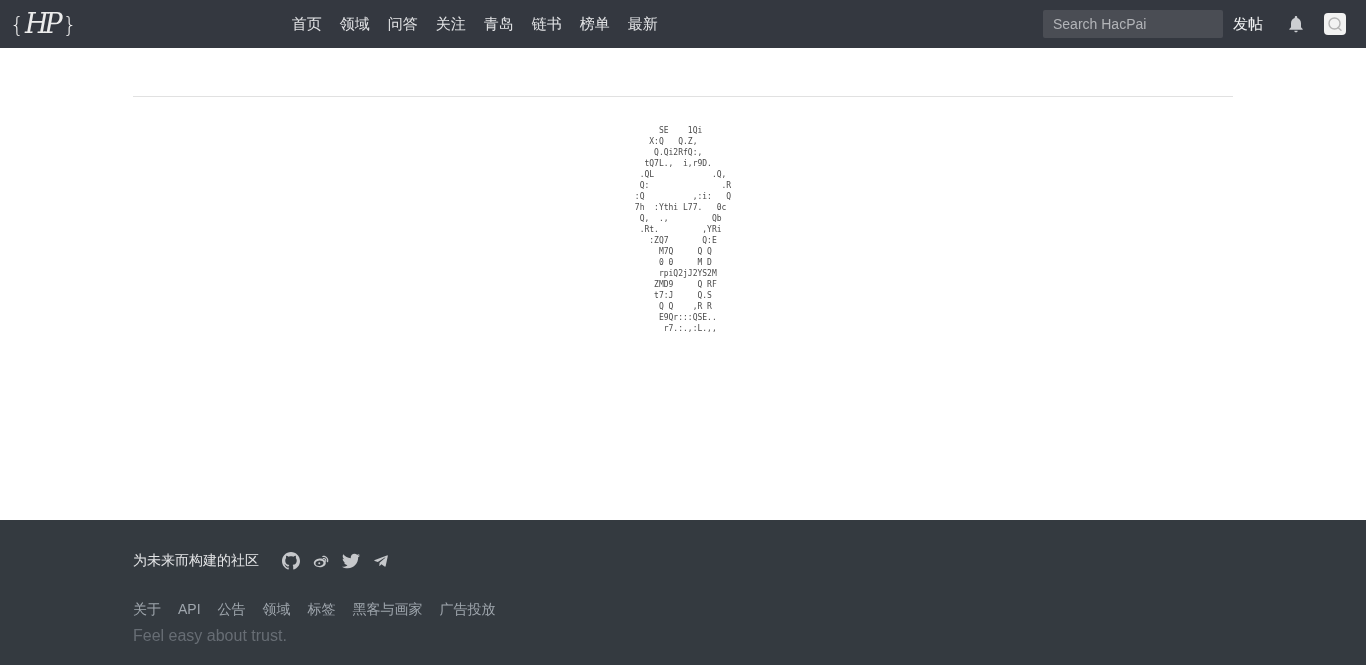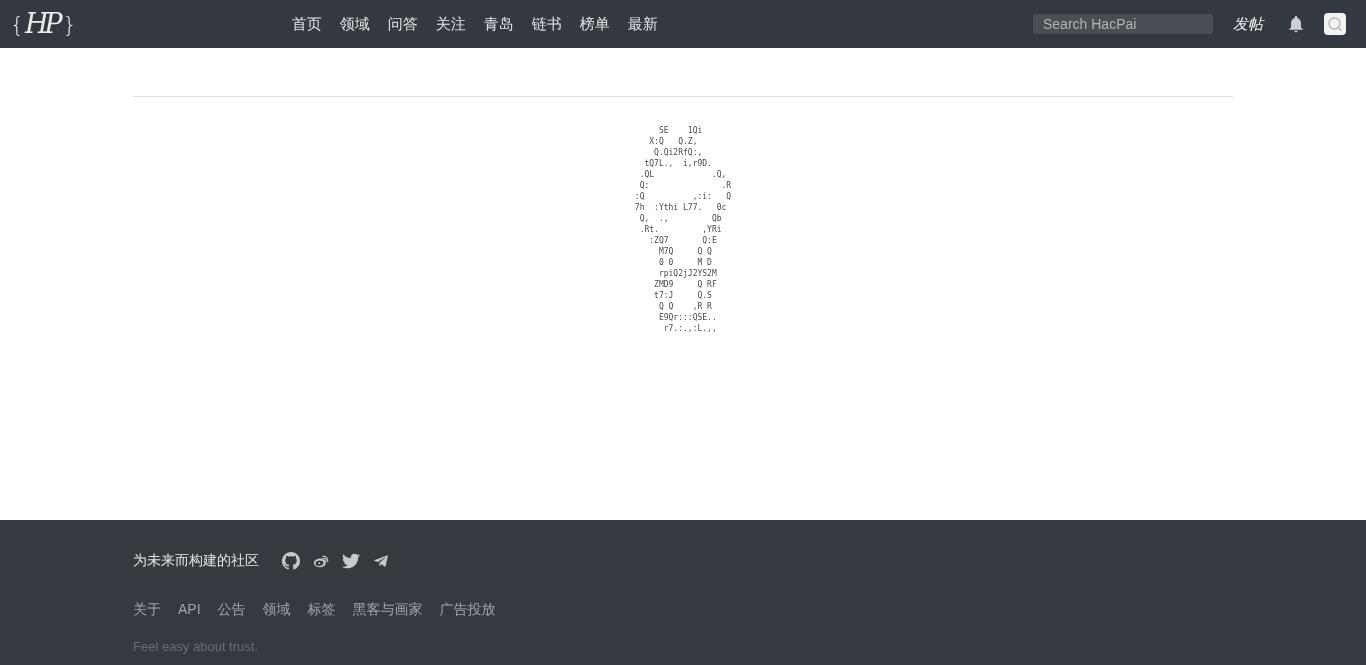--- a/index.html
+++ b/index.html
@@ -46,38 +46,37 @@
     text-decoration: none;
     cursor: pointer;
   }
   .nav-right {
     margin-left: auto;
     display: flex;
     align-items: center;
   }
   .search-input {
     width: 180px;
-    height: 20px;
+    height: 28px;
     background: #4a4d54;
     border: none;
     border-radius: 2px;
     color: #ddd;
     font-size: 14px;
     padding: 0 10px;
     outline: none;
     font-family: "Liberation Sans", sans-serif;
   }
   .search-input::placeholder { color: #b2b4b8; opacity: 1; }
   .post-link {
     color: #f0f1f2;
     font-size: 15px;
     text-decoration: none;
-    margin-left: 20px;
-    cursor: pointer;
-    font-style: italic;
+    margin-left: 10px;
+    cursor: pointer;
   }
   .bell { margin-left: 23px; color: #ccced2; display: flex; cursor: pointer; }
   .avatar { margin-left: 18px; cursor: pointer; display: flex; }
 
   
   .main { min-height: 472px; background: #fff; }
   .container { width: 1100px; margin: 0 auto; }
   .main .container { padding-top: 36px; }
   .page-title {
     font-size: 18px;
@@ -118,21 +117,21 @@
     margin-top: 31px;
     flex-direction: column;
   }
   .footer-links { display: flex; gap: 17px; }
   .footer-links a {
     color: #9fa6ad;
     font-size: 14px;
     text-decoration: none;
     cursor: pointer;
   }
-  .footer-slogan { color: #676d74; font-size: 13px; margin-top: 20px; }
+  .footer-slogan { color: #676d74; font-size: 16px; margin-top: 8px; }
   .footer-right { text-align: right; }
   .copyright-line { font-size: 14px; color: #777c82; }
   .copyright-line .bright { color: #c2c6cb; }
   .meta-line { font-size: 12px; color: #74797f; margin-top: 6px; }
   .meta-line .bright { color: #b4b9bf; }
   .meta-line .sym { font-weight: bold; }
   .meta-line .sep { margin: 0 4px; }
 </style>
 </head>
 <body>

